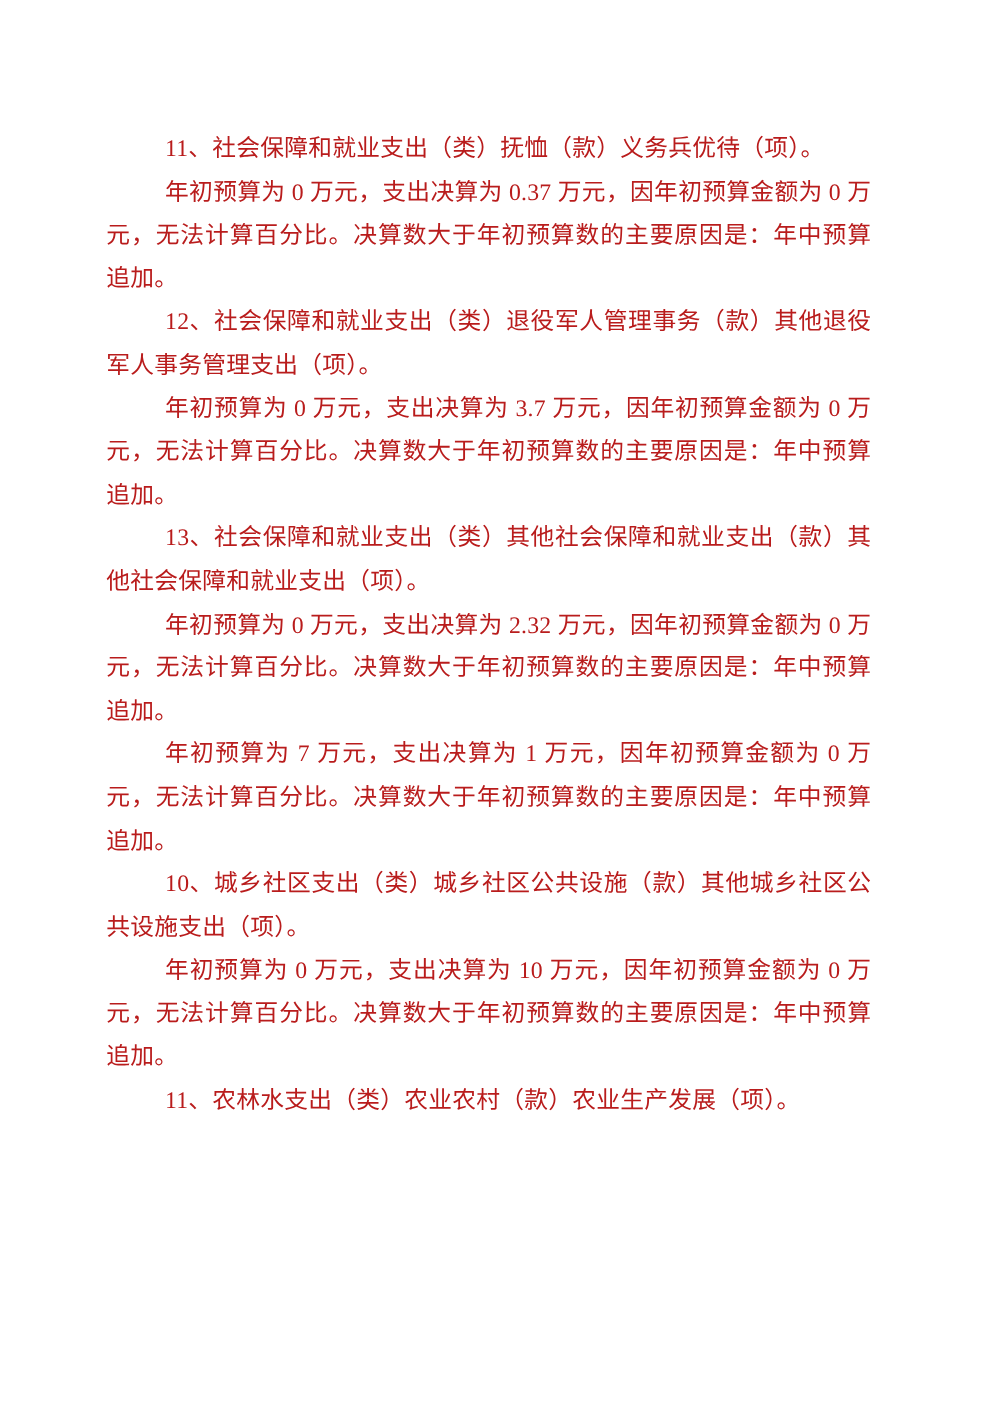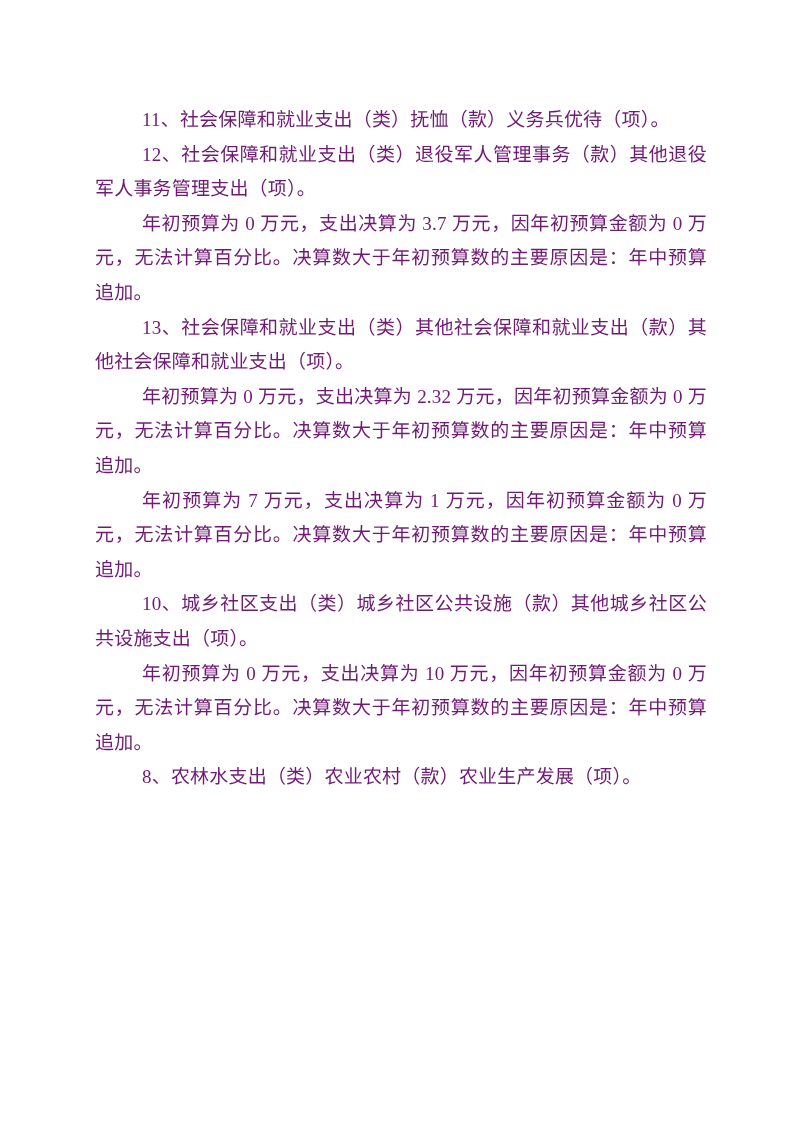--- a/index.html
+++ b/index.html
@@ -9,44 +9,45 @@
   }
   .page {
     position: relative;
     width: 793px;
     height: 1122px;
     background: #ffffff;
     overflow: hidden;
   }
   .doc-content {
     position: absolute;
-    left: 95px;
+    left: 85px;
     top: 103px;
     width: 612px;
     font-family: "Liberation Serif", "DejaVu Serif", serif;
     font-size: 19px;
     line-height: 34.6px;
-    color: #701a75;
+    color: #b91c1c;
     text-align: justify;
     letter-spacing: 0.2px;
   }
   .doc-content p {
     margin: 0;
     padding: 0;
     text-indent: 47px;
   }
 </style>
 </head>
 <body>
 
 <div class="page">
   <div class="doc-content">
     <p>11、社会保障和就业支出（类）抚恤（款）义务兵优待（项）。</p>
+    <p>年初预算为 0 万元，支出决算为 0.37 万元，因年初预算金额为 0 万元，无法计算百分比。决算数大于年初预算数的主要原因是：年中预算追加。</p>
     <p>12、社会保障和就业支出（类）退役军人管理事务（款）其他退役军人事务管理支出（项）。</p>
     <p>年初预算为 0 万元，支出决算为 3.7 万元，因年初预算金额为 0 万元，无法计算百分比。决算数大于年初预算数的主要原因是：年中预算追加。</p>
     <p>13、社会保障和就业支出（类）其他社会保障和就业支出（款）其他社会保障和就业支出（项）。</p>
     <p>年初预算为 0 万元，支出决算为 2.32 万元，因年初预算金额为 0 万元，无法计算百分比。决算数大于年初预算数的主要原因是：年中预算追加。</p>
     <p>年初预算为 7 万元，支出决算为 1 万元，因年初预算金额为 0 万元，无法计算百分比。决算数大于年初预算数的主要原因是：年中预算追加。</p>
     <p>10、城乡社区支出（类）城乡社区公共设施（款）其他城乡社区公共设施支出（项）。</p>
     <p>年初预算为 0 万元，支出决算为 10 万元，因年初预算金额为 0 万元，无法计算百分比。决算数大于年初预算数的主要原因是：年中预算追加。</p>
-    <p>8、农林水支出（类）农业农村（款）农业生产发展（项）。</p>
+    <p>11、农林水支出（类）农业农村（款）农业生产发展（项）。</p>
   </div>
 </div>
 
 </body></html>

